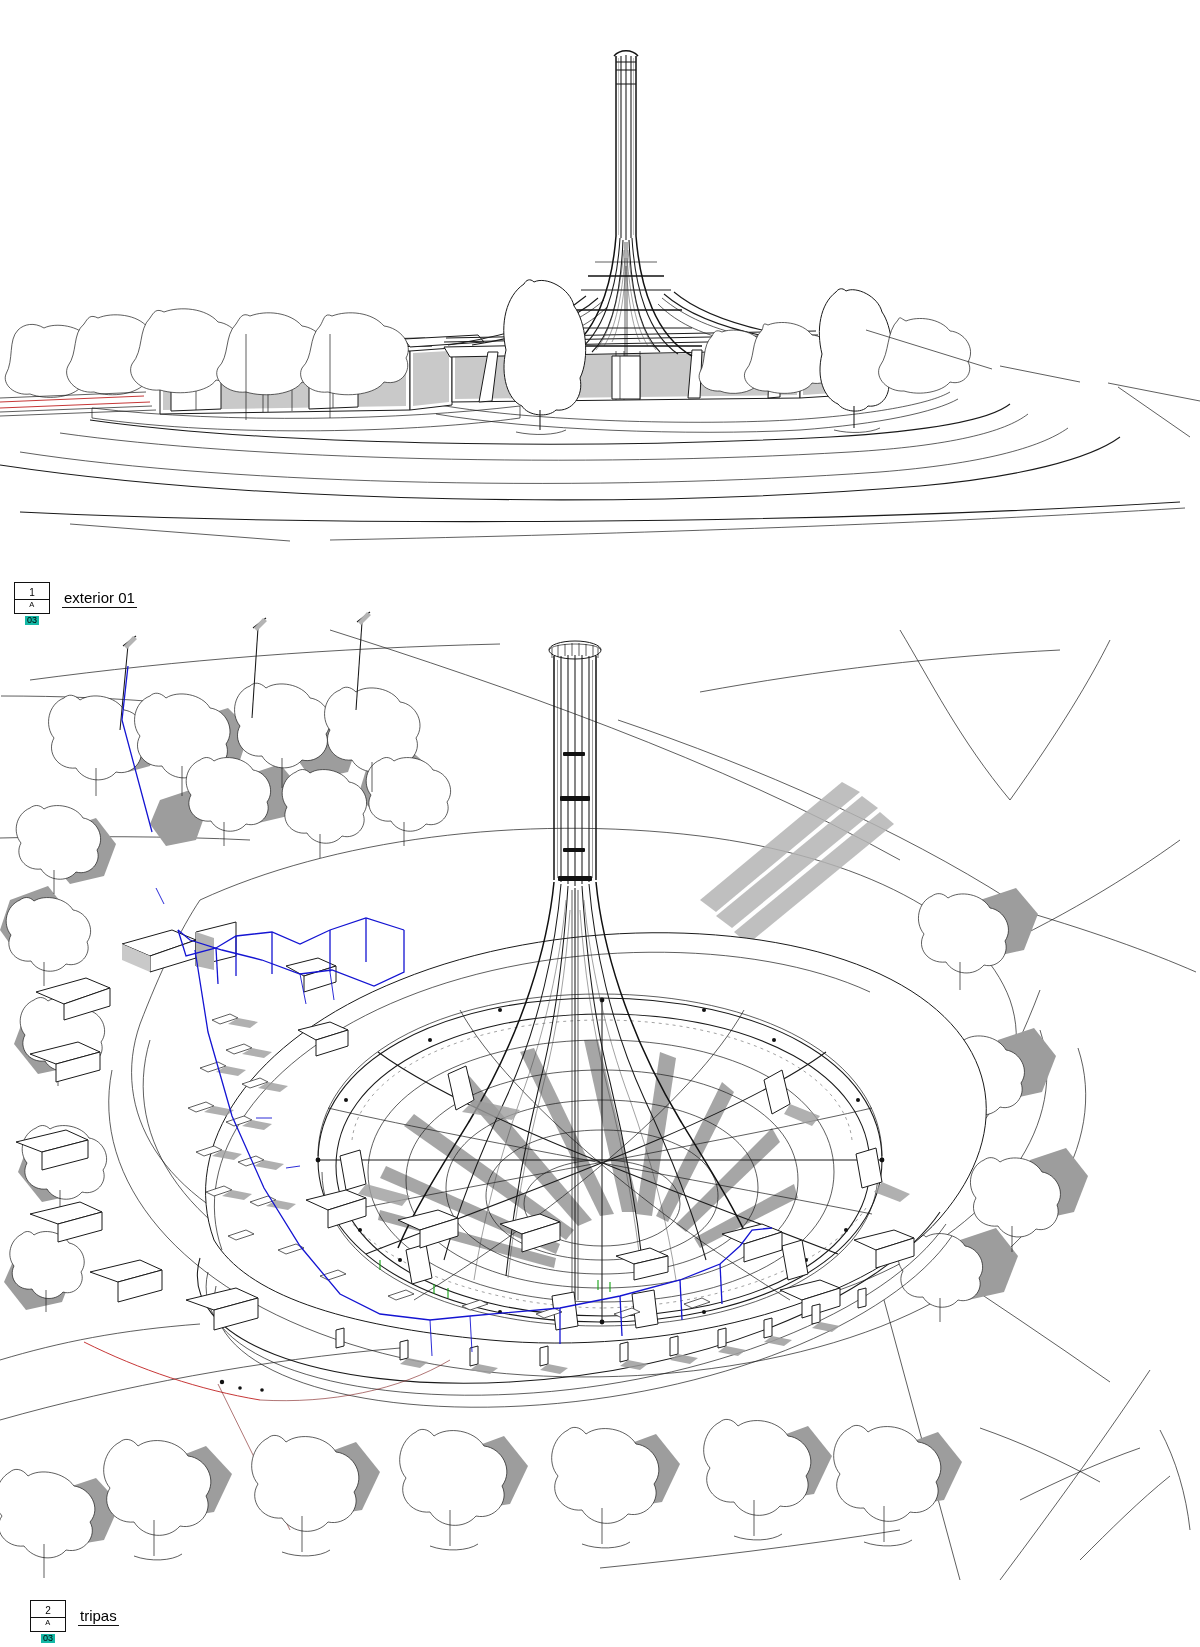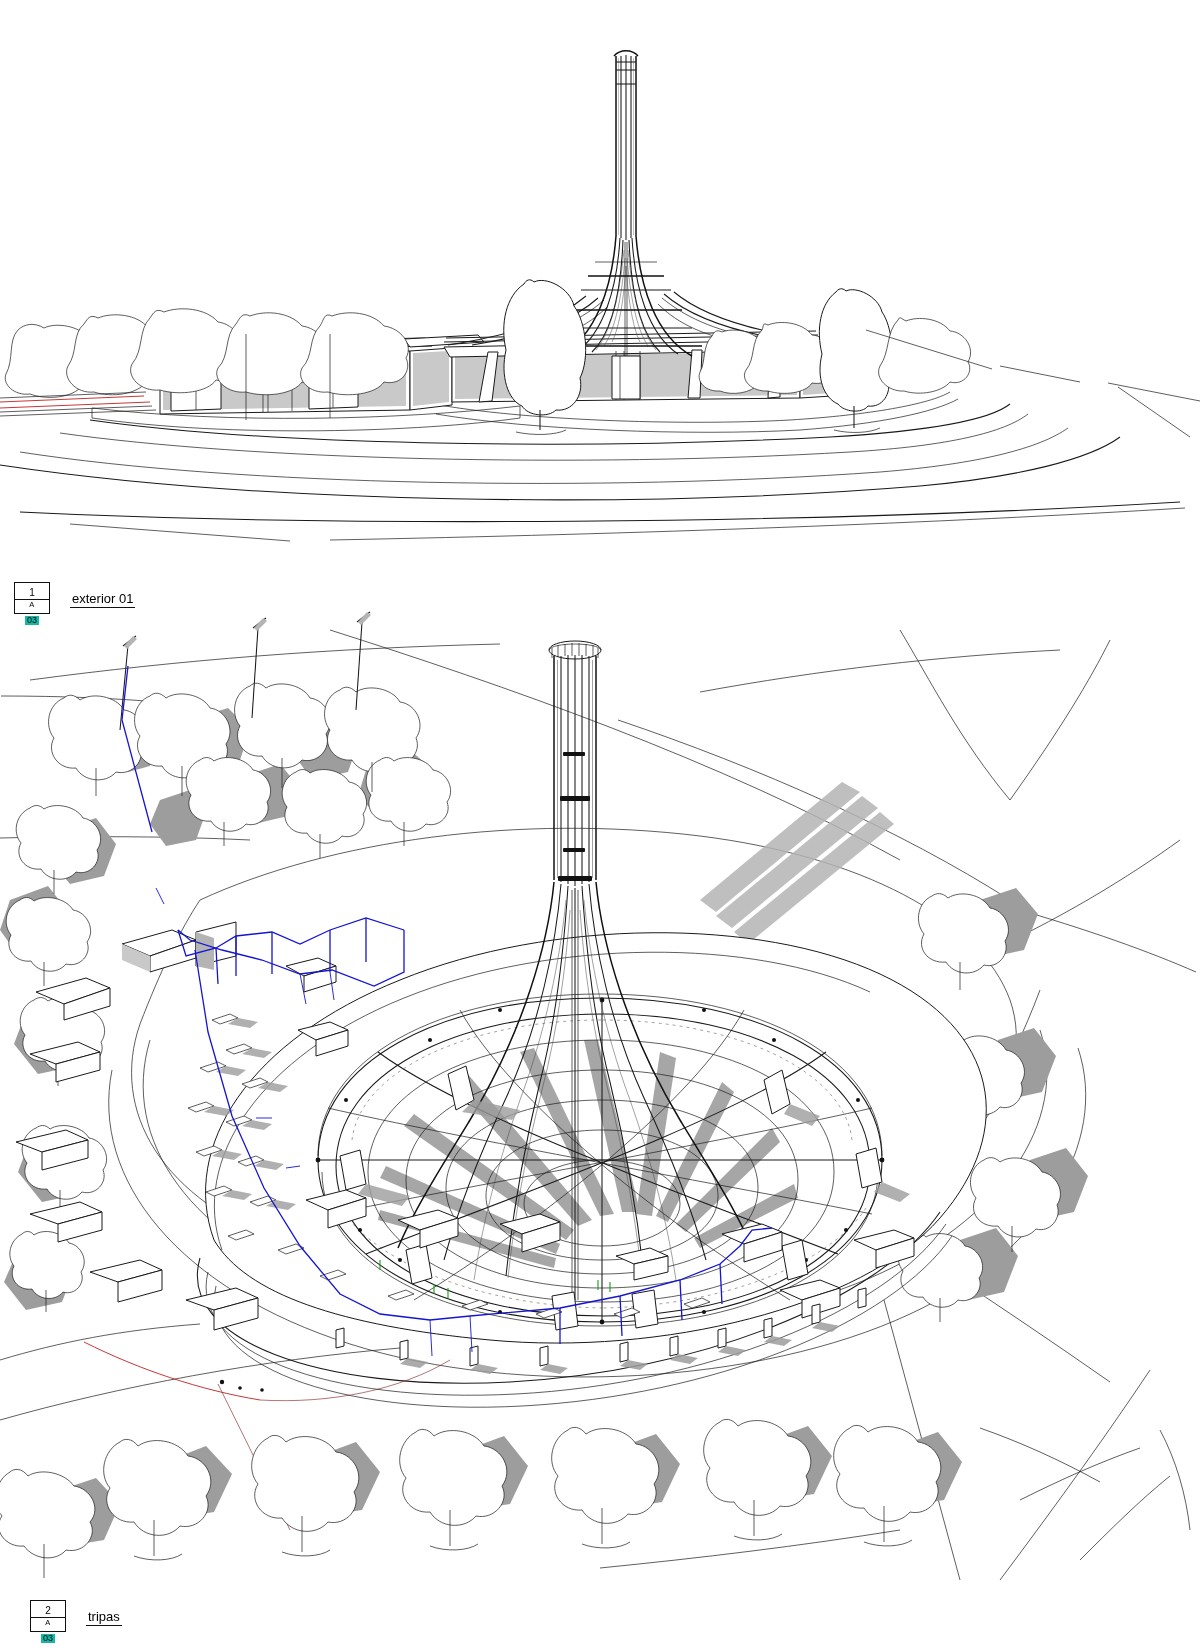--- a/index.html
+++ b/index.html
@@ -27,21 +27,21 @@
     line-height:1;background:#fff;position:relative;flex:none;
   }
   .vm-num{font-size:10px;font-weight:400;letter-spacing:0;padding-bottom:1px;}
   .vm-rule{width:100%;height:1.2px;background:#111;}
   .vm-sub{font-size:7.5px;letter-spacing:.3px;padding-top:1px;}
   .vm-sheet{
     position:absolute;left:50%;transform:translateX(-50%);
     bottom:-12px;font-size:9px;background:#14b8a6;padding:0 2px;
   }
   .vm-title{
-    font-size:13px;margin-left:20px;padding:0 2px 1px 2px;
+    font-size:15px;margin-left:12px;padding:0 2px 1px 2px;
     border-bottom:1.6px solid #111;white-space:nowrap;
     position:relative;top:-6px;
   }
 
   
   .hair{fill:none;stroke:#1a1a1a;stroke-width:.7;}
   .hair2{fill:none;stroke:#1a1a1a;stroke-width:1.05;}
   .hair3{fill:none;stroke:#111;stroke-width:1.5;}
   .thin{fill:none;stroke:#444;stroke-width:.5;}
   .vthin{fill:none;stroke:#6a6a6a;stroke-width:.4;}

